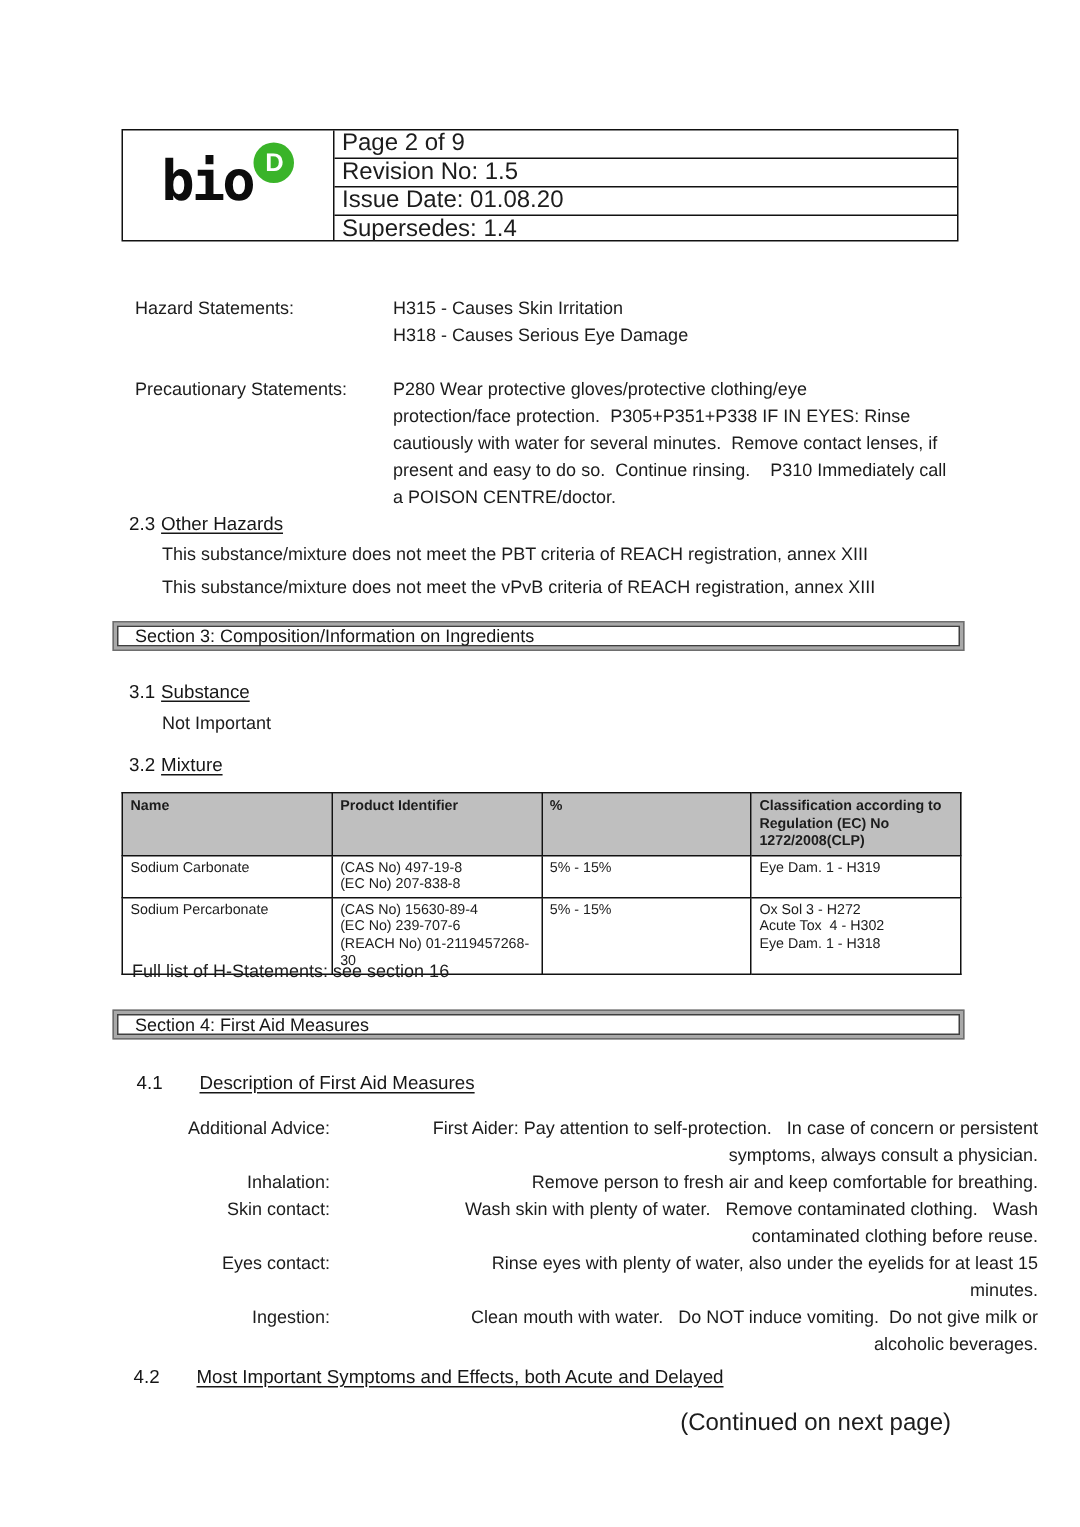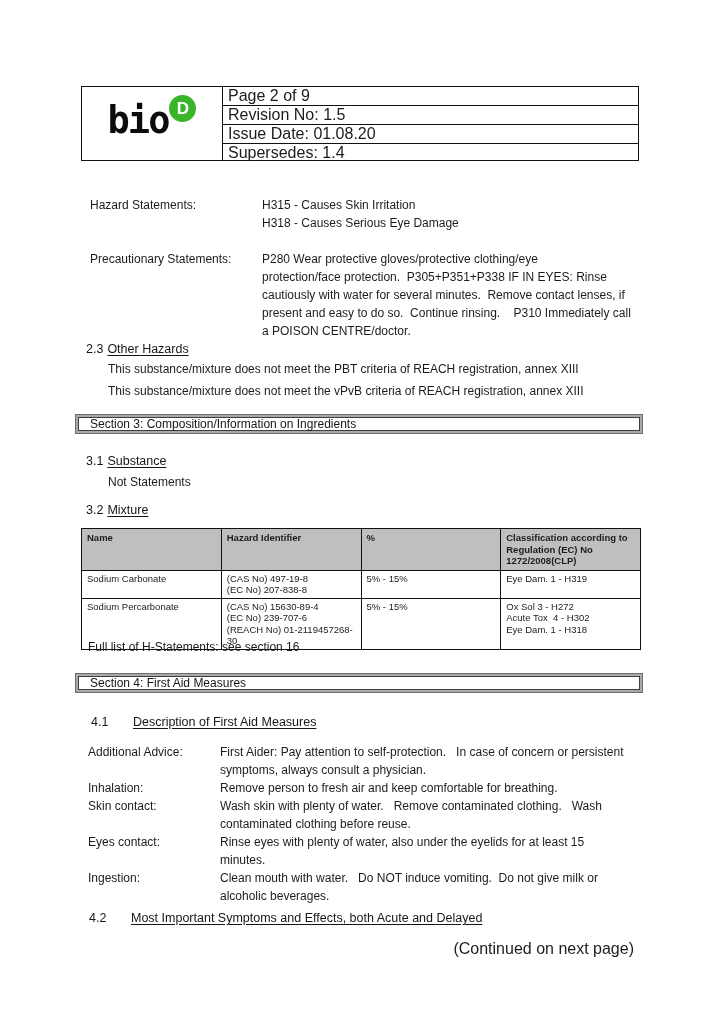--- a/index.html
+++ b/index.html
@@ -94,20 +94,21 @@
     border: 1px solid #111; vertical-align: top; text-align: left;
     white-space: pre-wrap; line-height: 11.5px;
   }
   .ing-table th { background: #bfbfbf; font-weight: bold; padding: 3px 5px; }
   .ing-table td { padding: 2px 5px; }
 
   
   .firstaid-block {
     left: 88px; top: 699px; width: 604px;
     grid-template-columns: 132px 1fr;
+    text-align: right;
   }
   .continued { font-size: 16px; color: #1c1c1c; }
 </style>
 </head>
 <body>
 
 <div class="page">
 
   <div class="hdr">
     <div class="hdr-logo">
@@ -142,31 +143,31 @@
     <div class="indent-line" style="margin-left:22px;">This substance/mixture does not meet the vPvB criteria of REACH registration, annex XIII</div>
   </div>
 
   <div class="secbox" style="top:370px;">
     <div class="secbox-inner">Section 3: Composition/Information on Ingredients</div>
   </div>
 
   <div class="abs subhead" style="left:86px; top:410px;">
     <span class="num">3.1</span><span class="u">Substance</span>
   </div>
-  <div class="abs" style="left:108px; top:431px;">Not Statements</div>
+  <div class="abs" style="left:108px; top:431px;">Not Important</div>
 
   <div class="abs subhead" style="left:86px; top:459px;">
     <span class="num">3.2</span><span class="u">Mixture</span>
   </div>
 
   <table class="ing-table">
     <thead>
       <tr>
         <th>Name</th>
-        <th>Hazard Identifier</th>
+        <th>Product Identifier</th>
         <th>%</th>
         <th>Classification according to Regulation (EC) No 1272/2008(CLP)</th>
       </tr>
     </thead>
     <tbody>
       <tr>
         <td>Sodium Carbonate</td>
         <td>(CAS No) 497-19-8
 (EC No) 207-838-8</td>
         <td>5% - 15%</td>

